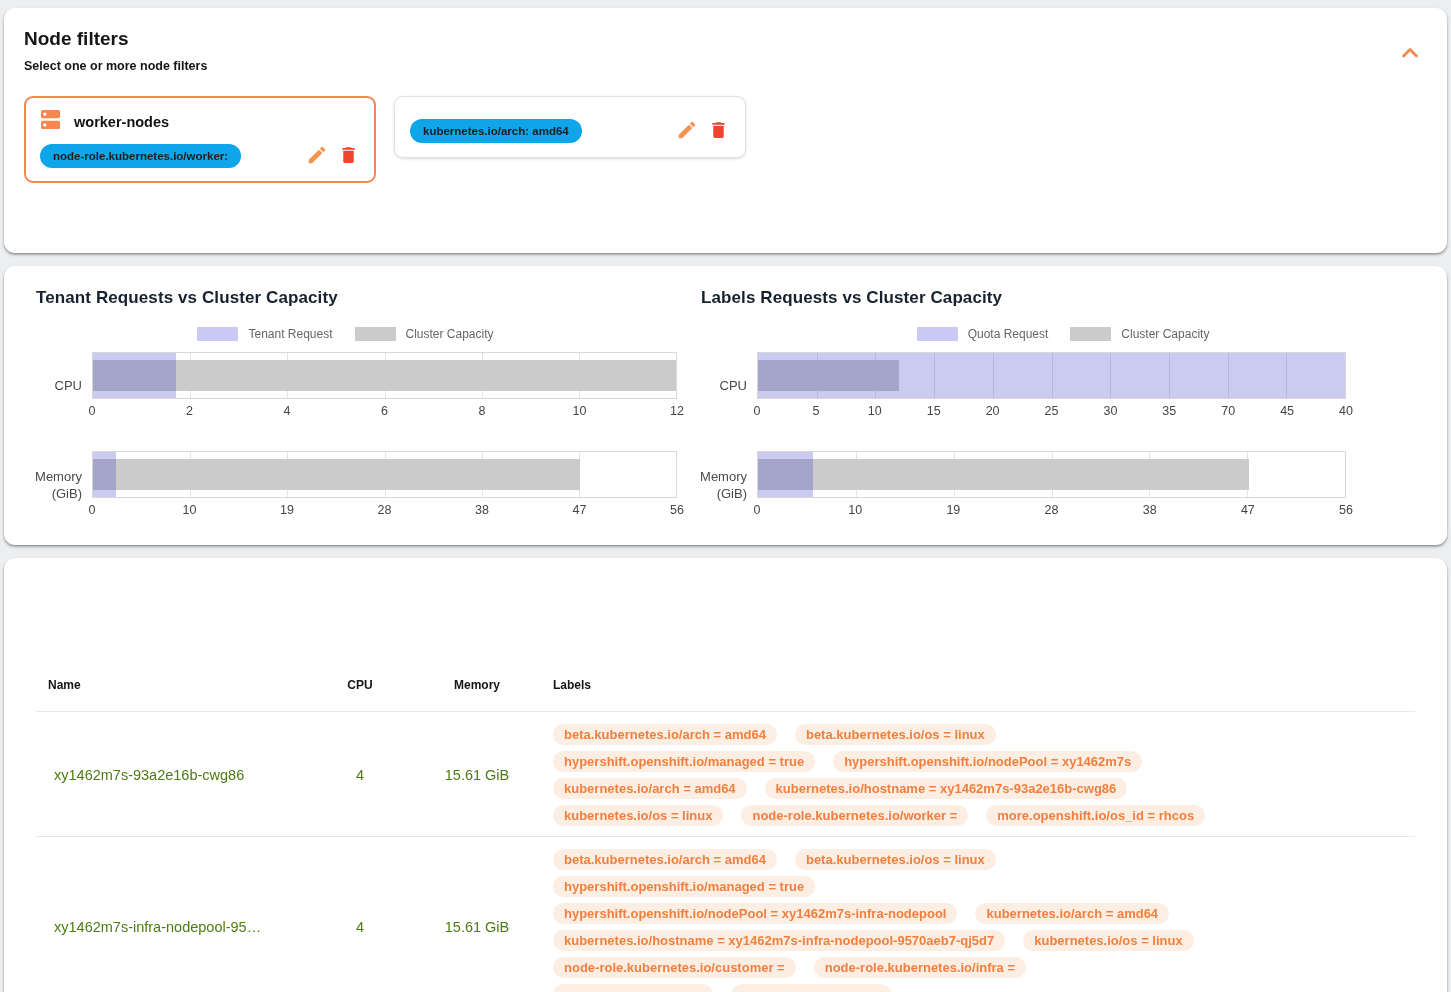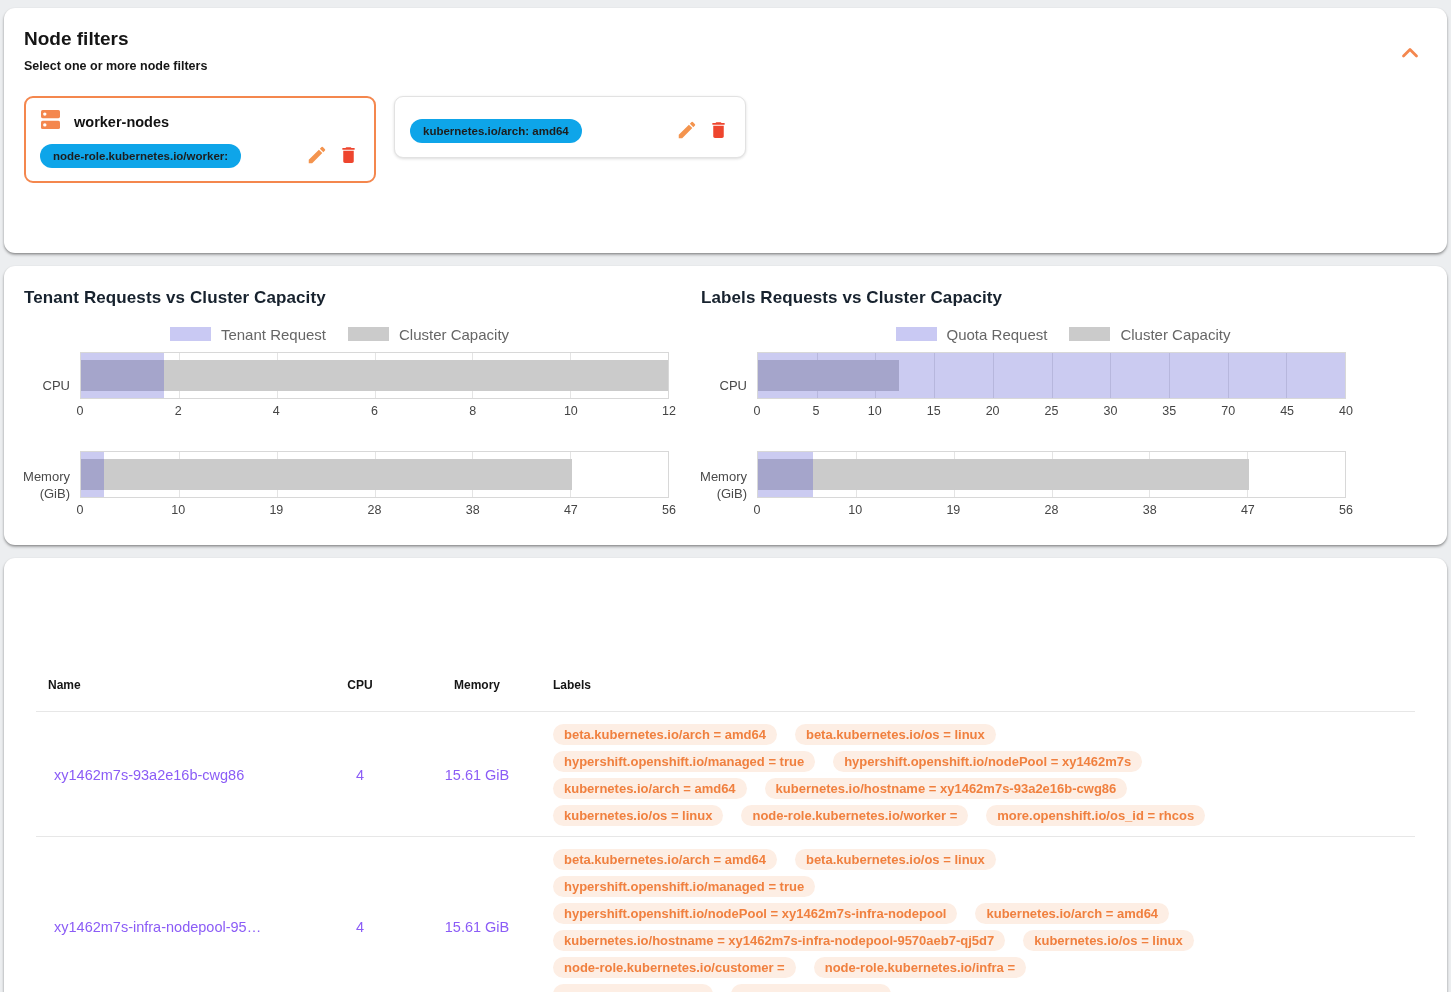--- a/index.html
+++ b/index.html
@@ -24,26 +24,26 @@
              font-weight:600; color:#1d1d1d; white-space:nowrap; }
   .fc-actions { margin-left:auto; display:flex; gap:7px; align-items:center; }
   .icon-btn { width:24px; height:24px; background:none; border:none; padding:0; cursor:pointer; }
   .chevron-btn { position:absolute; top:38px; right:28px; background:none; border:none; cursor:pointer; }
   .add-btn { position:absolute; right:19px; bottom:24px; width:176px; height:42px; background:#f4874e;
              color:#fff; font-size:15.5px; border:none; border-radius:8px; cursor:pointer;
              box-shadow:0 2px 4px rgba(0,0,0,.35); font-family:inherit; }
 
   
   .card-charts { margin-top:13px; height:279px; display:flex; padding-top:22px; }
-  .chart-left  { width:673px; padding-left:20px; }
+  .chart-left  { width:673px; padding-left:32px; }
   .chart-right { flex:1; padding-left:24px; }
   .chart-title { font-size:17px; font-weight:700; color:#17222e; letter-spacing:.1px; }
   .legend { display:flex; justify-content:center; align-items:center; margin-top:18px; height:16px; }
   .legend .sw { width:41px; height:14px; margin-right:10px; }
-  .legend .lt { font-size:15px; color:#666; margin-right:22px; }
+  .legend .lt { font-size:12px; color:#666; margin-right:22px; }
   .chart-row { display:flex; margin-top:10px; }
   .chart-row.second { margin-top:30px; }
   .row-label { width:56px; min-width:56px; padding-right:10px; font-size:13px; color:#4a4a4a;
                display:flex; flex-direction:column; justify-content:center; align-items:flex-end;
                white-space:pre-line; text-align:right; line-height:1.25; }
   .track-wrap { width:589px; }
   .track { position:relative; height:47px; border:1px solid #d8d8d8; background:#fff; }
   .gridline { position:absolute; top:0; bottom:0; width:1px; background:#e4e4e4; }
   .bar-capacity { position:absolute; top:7px; bottom:7px; left:0; background:#cbcbcb; }
   .bar-request  { position:absolute; top:0; bottom:0; left:0; background:rgba(70,70,205,.28); }
@@ -52,21 +52,21 @@
 
   
   .card-table { margin-top:13px; height:560px; padding:0 32px; }
   .tbl-spacer { height:100px; }
   .thead { display:flex; align-items:center; height:53px; font-weight:700; font-size:12px; color:#151515; }
   .col-name { width:294px; padding-left:12px; }
   .col-cpu  { width:60px; text-align:center; }
   .col-mem  { width:140px; margin-left:17px; text-align:center; }
   .col-labels { flex:1; padding-left:6px; }
   .trow { display:flex; align-items:center; border-top:1px solid #e7e7e7; padding:12px 0 10px; }
-  .cell { font-size:14.5px; color:#8b5cf6; }
+  .cell { font-size:14.5px; color:#4d7c0f; }
   .cell.col-name { padding-left:18px; }
   .chip-line { display:flex; gap:18px; margin-bottom:6px; }
   .chip-line:last-child { margin-bottom:0; }
   .chip { background:#fdeee4; color:#f0803f; font-weight:700; font-size:13px; padding:3px 11px;
           border-radius:11px; height:21px; line-height:15px; white-space:nowrap; }
   .chip.partial { width:160px; }
 </style>
 </head>
 <body>
 

